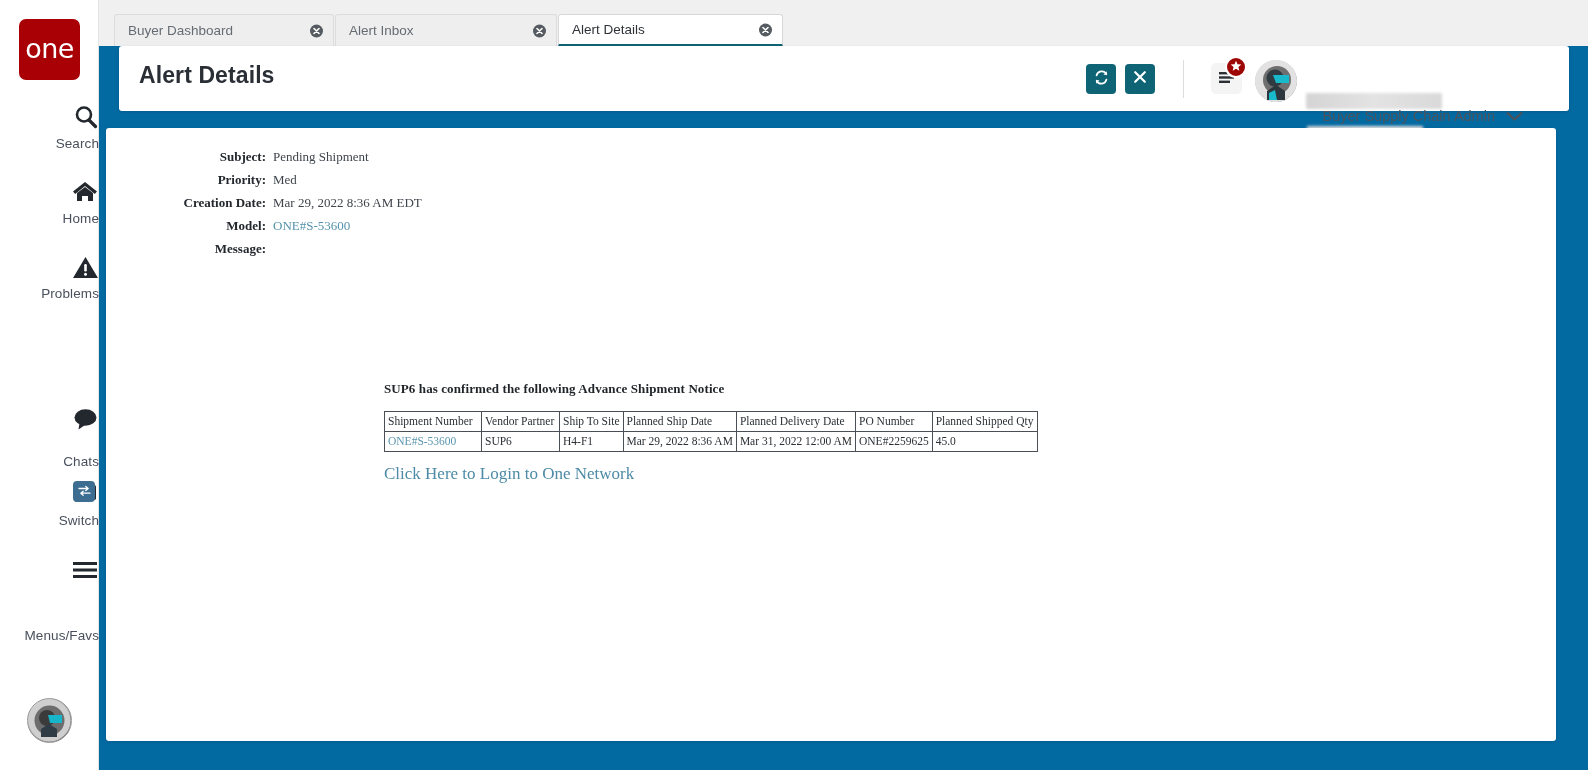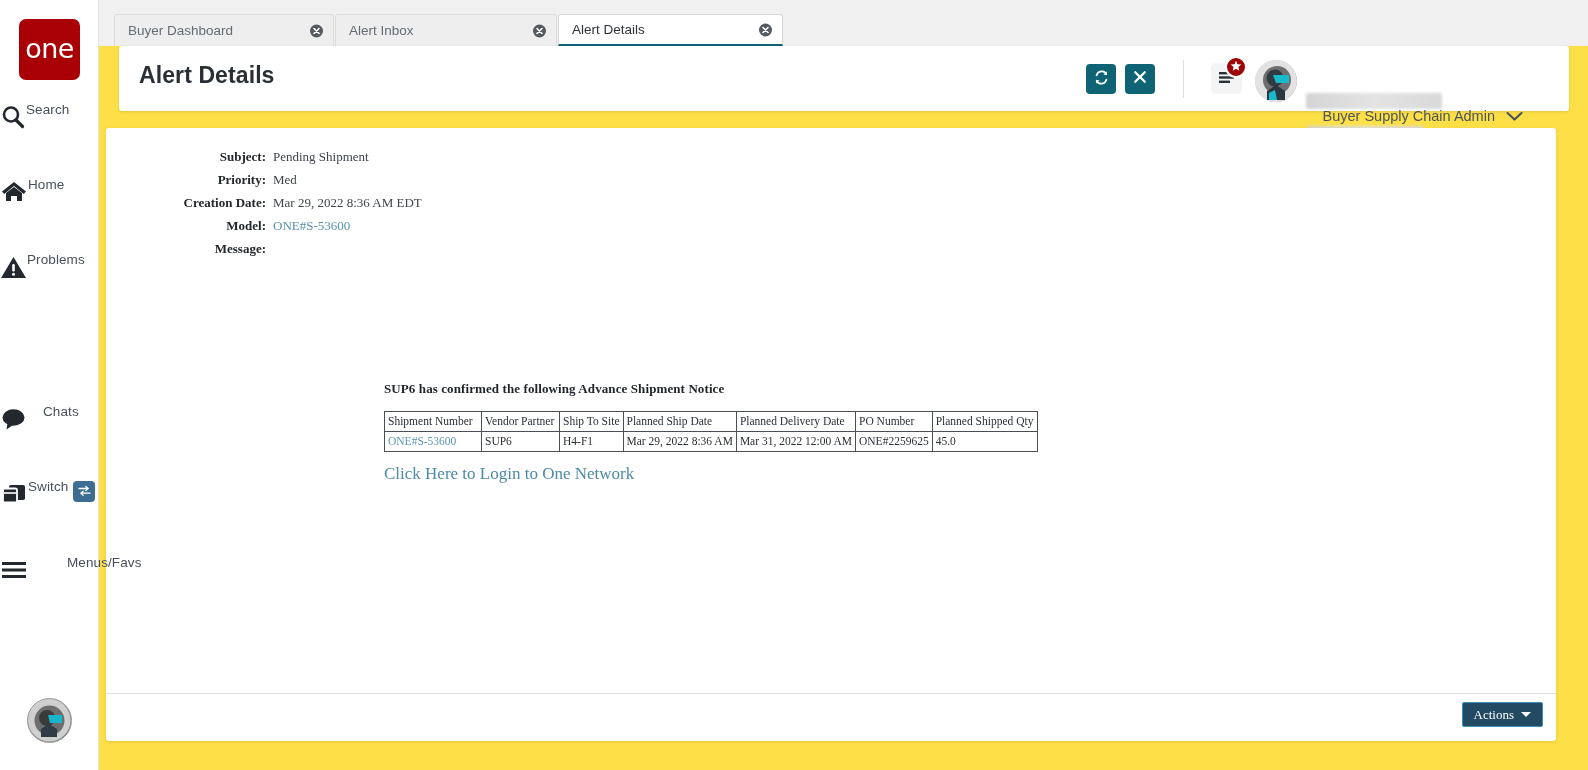--- a/index.html
+++ b/index.html
@@ -2,21 +2,21 @@
 <html><head>
 <meta charset="utf-8">
 <style>
   * { box-sizing: border-box; margin: 0; padding: 0; }
   html, body {
     width: 1588px; height: 770px;
     background: #ffffff;
     font-family: "Liberation Sans", sans-serif;
     overflow: hidden;
   }
-  #app { position: relative; width: 1588px; height: 770px; background: #fde047; }
+  #app { position: relative; width: 1588px; height: 770px; background: #0369a1; }
 
   
   #sidebar {
     position: absolute; left: 0; top: 0;
     width: 99px; height: 770px;
     background: #ffffff;
     border-right: 1px solid #e4e4e4;
     z-index: 5;
   }
   .logo {
@@ -25,21 +25,21 @@
     background: #a90005; border-radius: 7px;
     display: flex; align-items: center; justify-content: center;
   }
   .logo-text {
     color: #fff; font-size: 27px; letter-spacing: -0.5px;
     font-family: "DejaVu Sans", sans-serif; line-height: 1;
     margin-top: -2px;
   }
   .nav-item {
     position: absolute; left: 0; width: 99px;
-    display: flex; flex-direction: row; align-items: flex-start;
+    display: flex; flex-direction: column; align-items: flex-end;
     cursor: pointer; color: #3c4450;
   }
   .nav-icon { height: 34px; display:flex; align-items:center; justify-content:center; }
   .nav-label { font-size: 13.5px; color: #49505c; margin-top: 2px; letter-spacing: .1px; }
   .switch-badge {
     position: absolute; left: 73px; top: 481px;
     width: 22px; height: 21px; border-radius: 4px;
     background: #3d6e92; display:flex; align-items:center; justify-content:center;
   }
   .bottom-avatar {
@@ -433,21 +433,15 @@
             <td class="col-4">Mar 31, 2022 12:00 AM</td>
             <td class="col-5">ONE#2259625</td>
             <td class="col-6">45.0</td>
           </tr>
         </tbody>
       </table>
 
       <div id="login-link">Click Here to Login to One Network</div>
     </div>
 
-    <div id="content-footer">
-      <div id="actions-btn">
-        <span>Actions</span>
-        <span class="caret-down"></span>
-      </div>
-    </div>
   </div>
 
 </div>
 
 </body></html>

